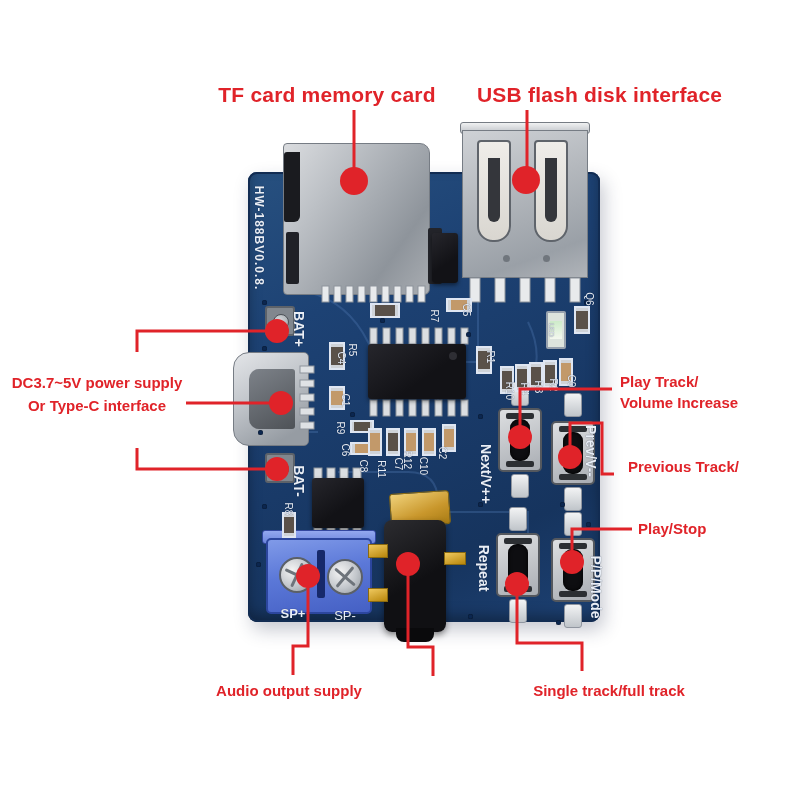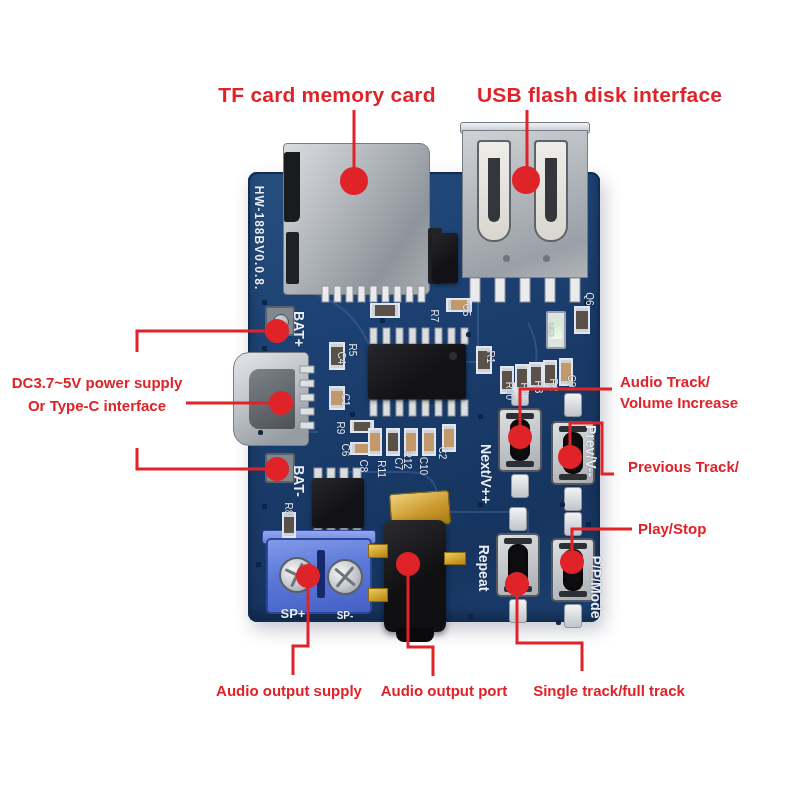--- a/index.html
+++ b/index.html
@@ -287,21 +287,21 @@
       <span class="silk" style="left: 538px; top: 387px; font-size: 10px; font-weight: 400; transform: translate(-50%, -50%) rotate(90deg);">R3</span>
       <span class="silk" style="left: 553px; top: 385px; font-size: 10px; font-weight: 400; transform: translate(-50%, -50%) rotate(90deg);">R2</span>
       <span class="silk" style="left: 571px; top: 381px; font-size: 10px; font-weight: 400; transform: translate(-50%, -50%) rotate(90deg);">C9</span>
       <span class="silk" style="left: 589px; top: 299px; font-size: 10px; font-weight: 400; transform: translate(-50%, -50%) rotate(90deg);">Q6</span>
       <span class="silk" style="left: 551px; top: 330px; font-size: 7px; font-weight: 400; transform: translate(-50%, -50%) rotate(90deg);">LED</span>
       <span class="silk" style="left: 486px; top: 474px; font-size: 14px; font-weight: 700; transform: translate(-50%, -50%) rotate(90deg);">Next/V++</span>
       <span class="silk" style="left: 591px; top: 451px; font-size: 14px; font-weight: 700; transform: translate(-50%, -50%) rotate(90deg);">Prev/V--</span>
       <span class="silk" style="left: 484px; top: 568px; font-size: 14px; font-weight: 700; transform: translate(-50%, -50%) rotate(90deg);">Repeat</span>
       <span class="silk" style="left: 596px; top: 587px; font-size: 14px; font-weight: 700; transform: translate(-50%, -50%) rotate(90deg);">P/P/Mode</span>
       <span class="silk" style="left: 293px; top: 613px; font-size: 13px; font-weight: 700; transform: translate(-50%, -50%);">SP+</span>
-      <span class="silk" style="left: 345px; top: 615px; font-size: 10px; font-weight: 700; transform: translate(-50%, -50%);">SP-</span>
+      <span class="silk" style="left: 345px; top: 615px; font-size: 13px; font-weight: 400; transform: translate(-50%, -50%);">SP-</span>
     </div>
 
   <svg id="ann-svg" width="800" height="800">
     <g fill="none" stroke="var(--red)" stroke-width="3">
       <path d="M354,110 V180"></path>
       <path d="M527,110 V179"></path>
       <path d="M137,352 V331 H274"></path>
       <path d="M186,403 H278"></path>
       <path d="M137,448 V469 H274"></path>
       <path d="M612,389 H520 V435"></path>
@@ -322,27 +322,26 @@
       <circle cx="572" cy="562" r="12"></circle>
       <circle cx="517" cy="584" r="12"></circle>
       <circle cx="308" cy="576" r="12"></circle>
       <circle cx="408" cy="564" r="12"></circle>
     </g>
   </svg>
 
   <div class="ann big center" style="left:217px;top:83px;width:220px;">TF card memory card</div>
   <div class="ann big center" style="left:477px;top:83px;width:230px;">USB flash disk interface</div>
 
-  <div class="ann small" style="left:620px;top:373px;">Audio Track/</div>
+  <div class="ann small" style="left:620px;top:373px;">Play Track/</div>
   <div class="ann small" style="left:620px;top:394px;">Volume Increase</div>
 
   <div class="ann small" style="left:628px;top:458px;">Previous Track/</div>
 
   <div class="ann small" style="left:638px;top:520px;">Play/Stop</div>
 
   <div class="ann small center" style="left:2px;top:374px;width:190px;">DC3.7~5V power supply</div>
   <div class="ann small center" style="left:2px;top:397px;width:190px;">Or Type-C interface</div>
 
   <div class="ann small center" style="left:208px;top:682px;width:162px;">Audio output supply</div>
-  <div class="ann small center" style="left:370px;top:682px;width:148px;">Audio output port</div>
   <div class="ann small center" style="left:522px;top:682px;width:174px;">Single track/full track</div>
 
 </div>
 
 </body></html>

